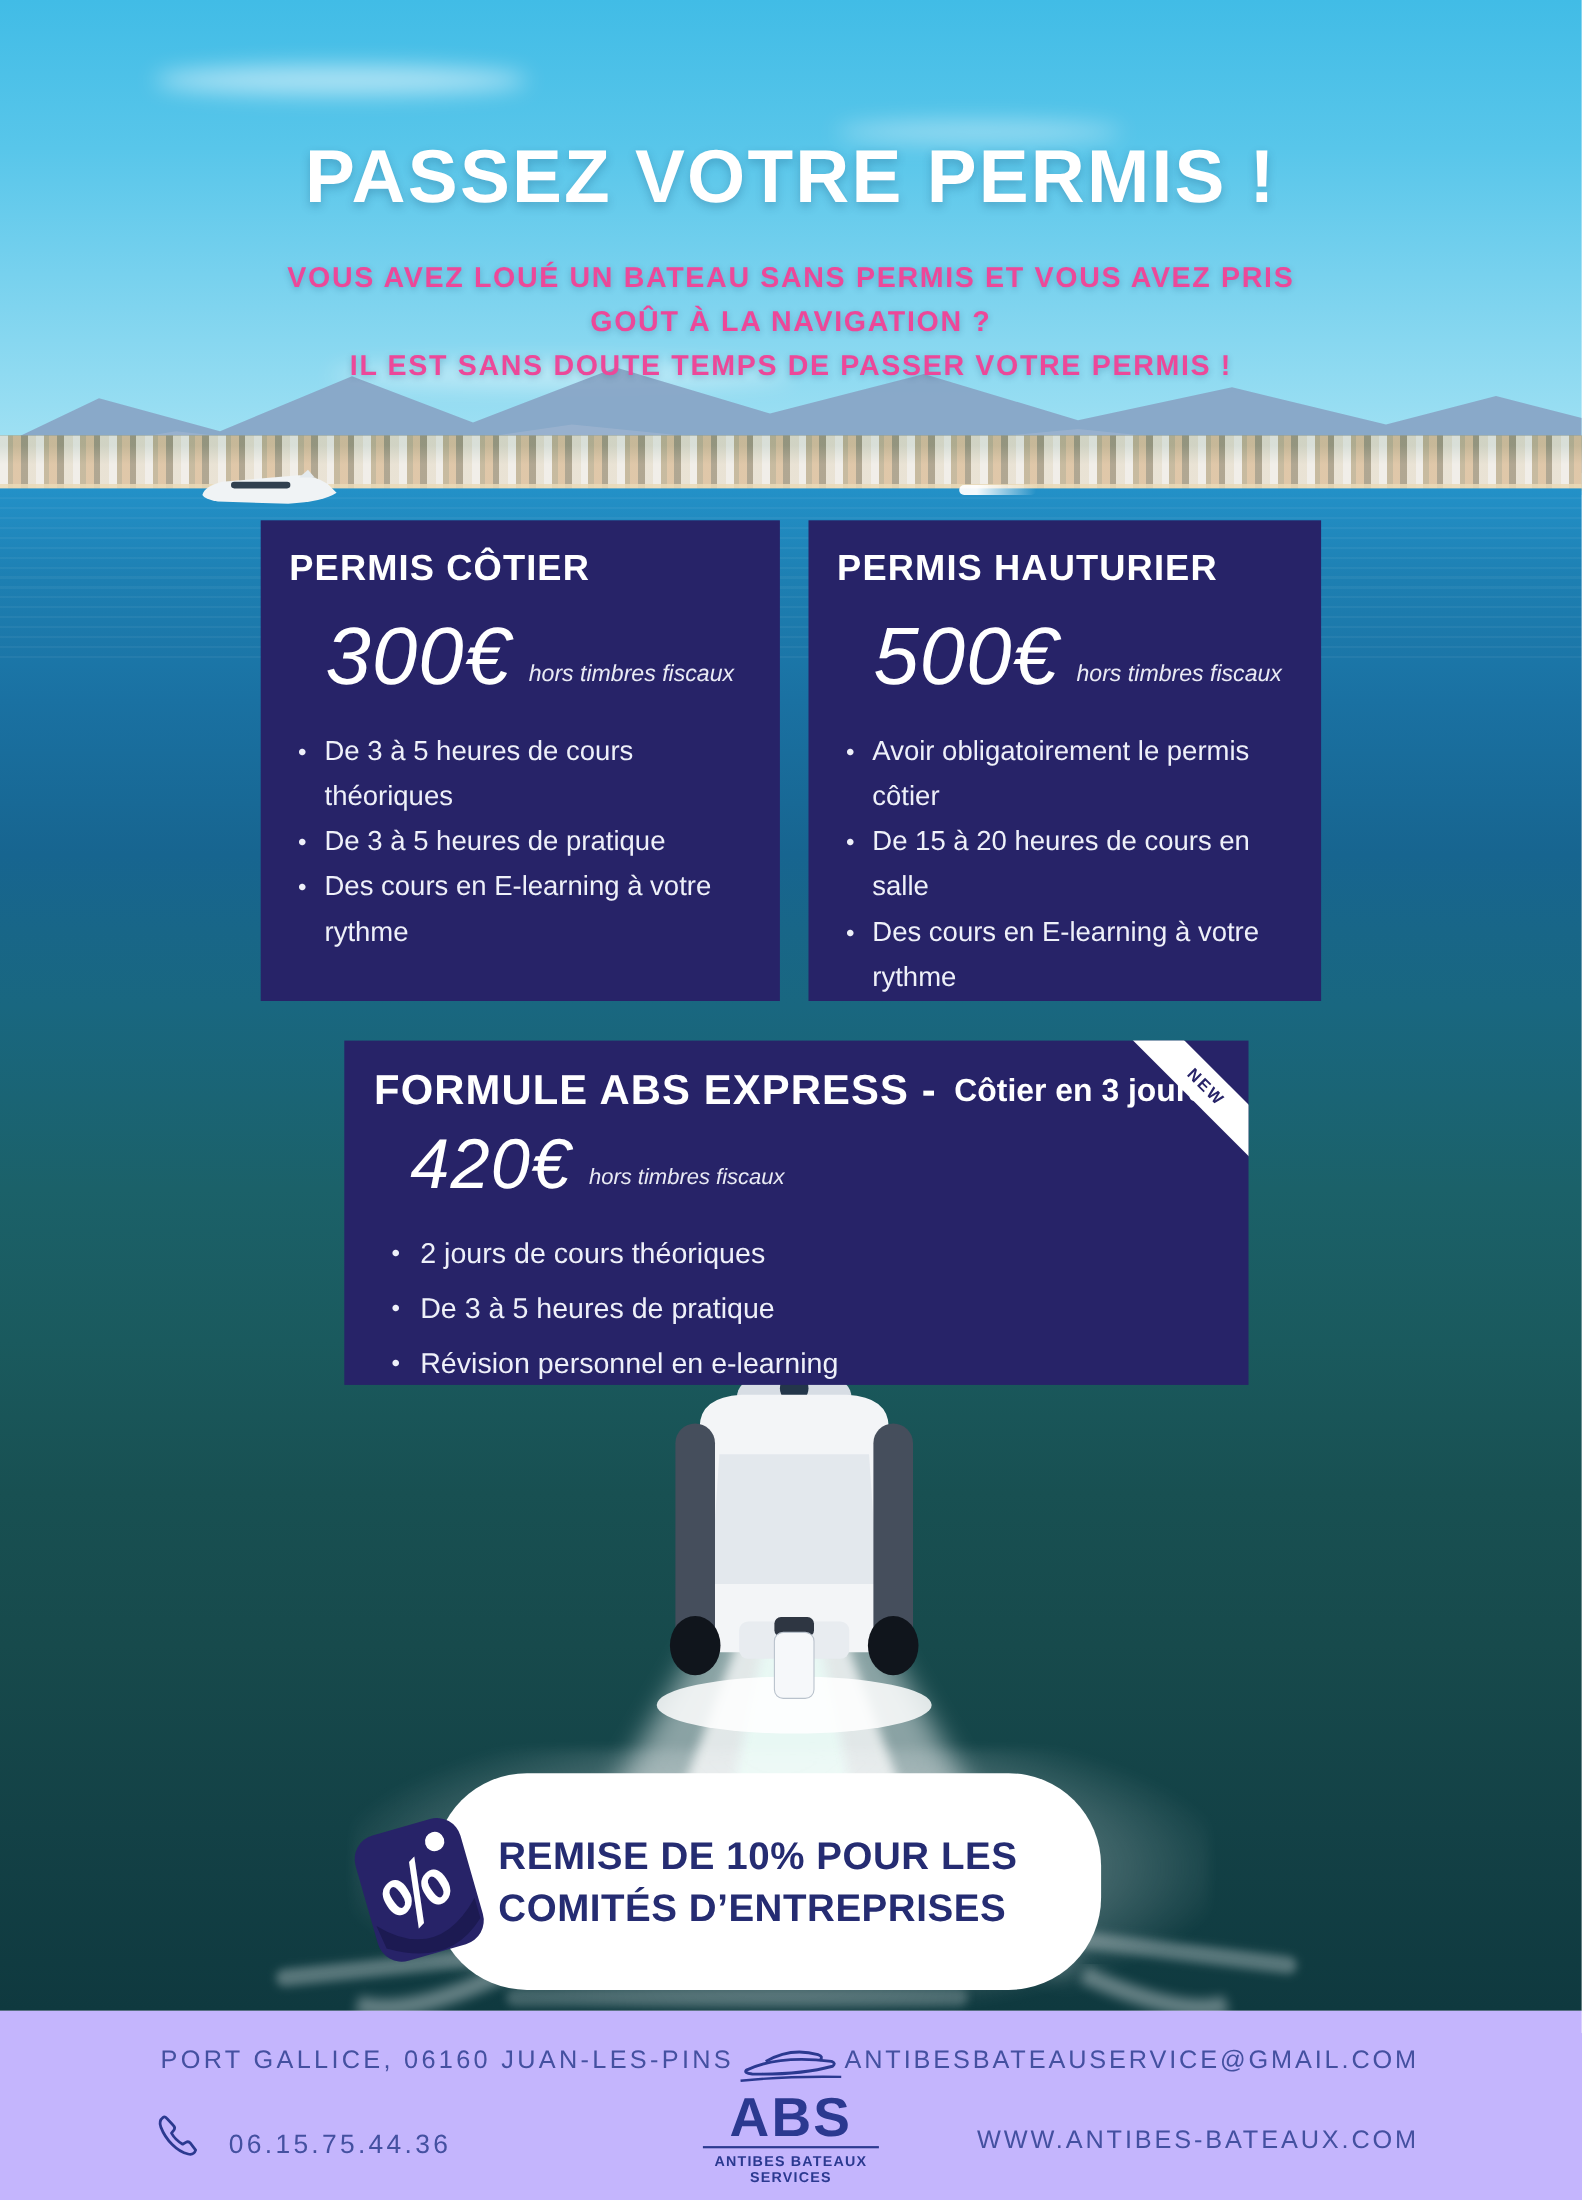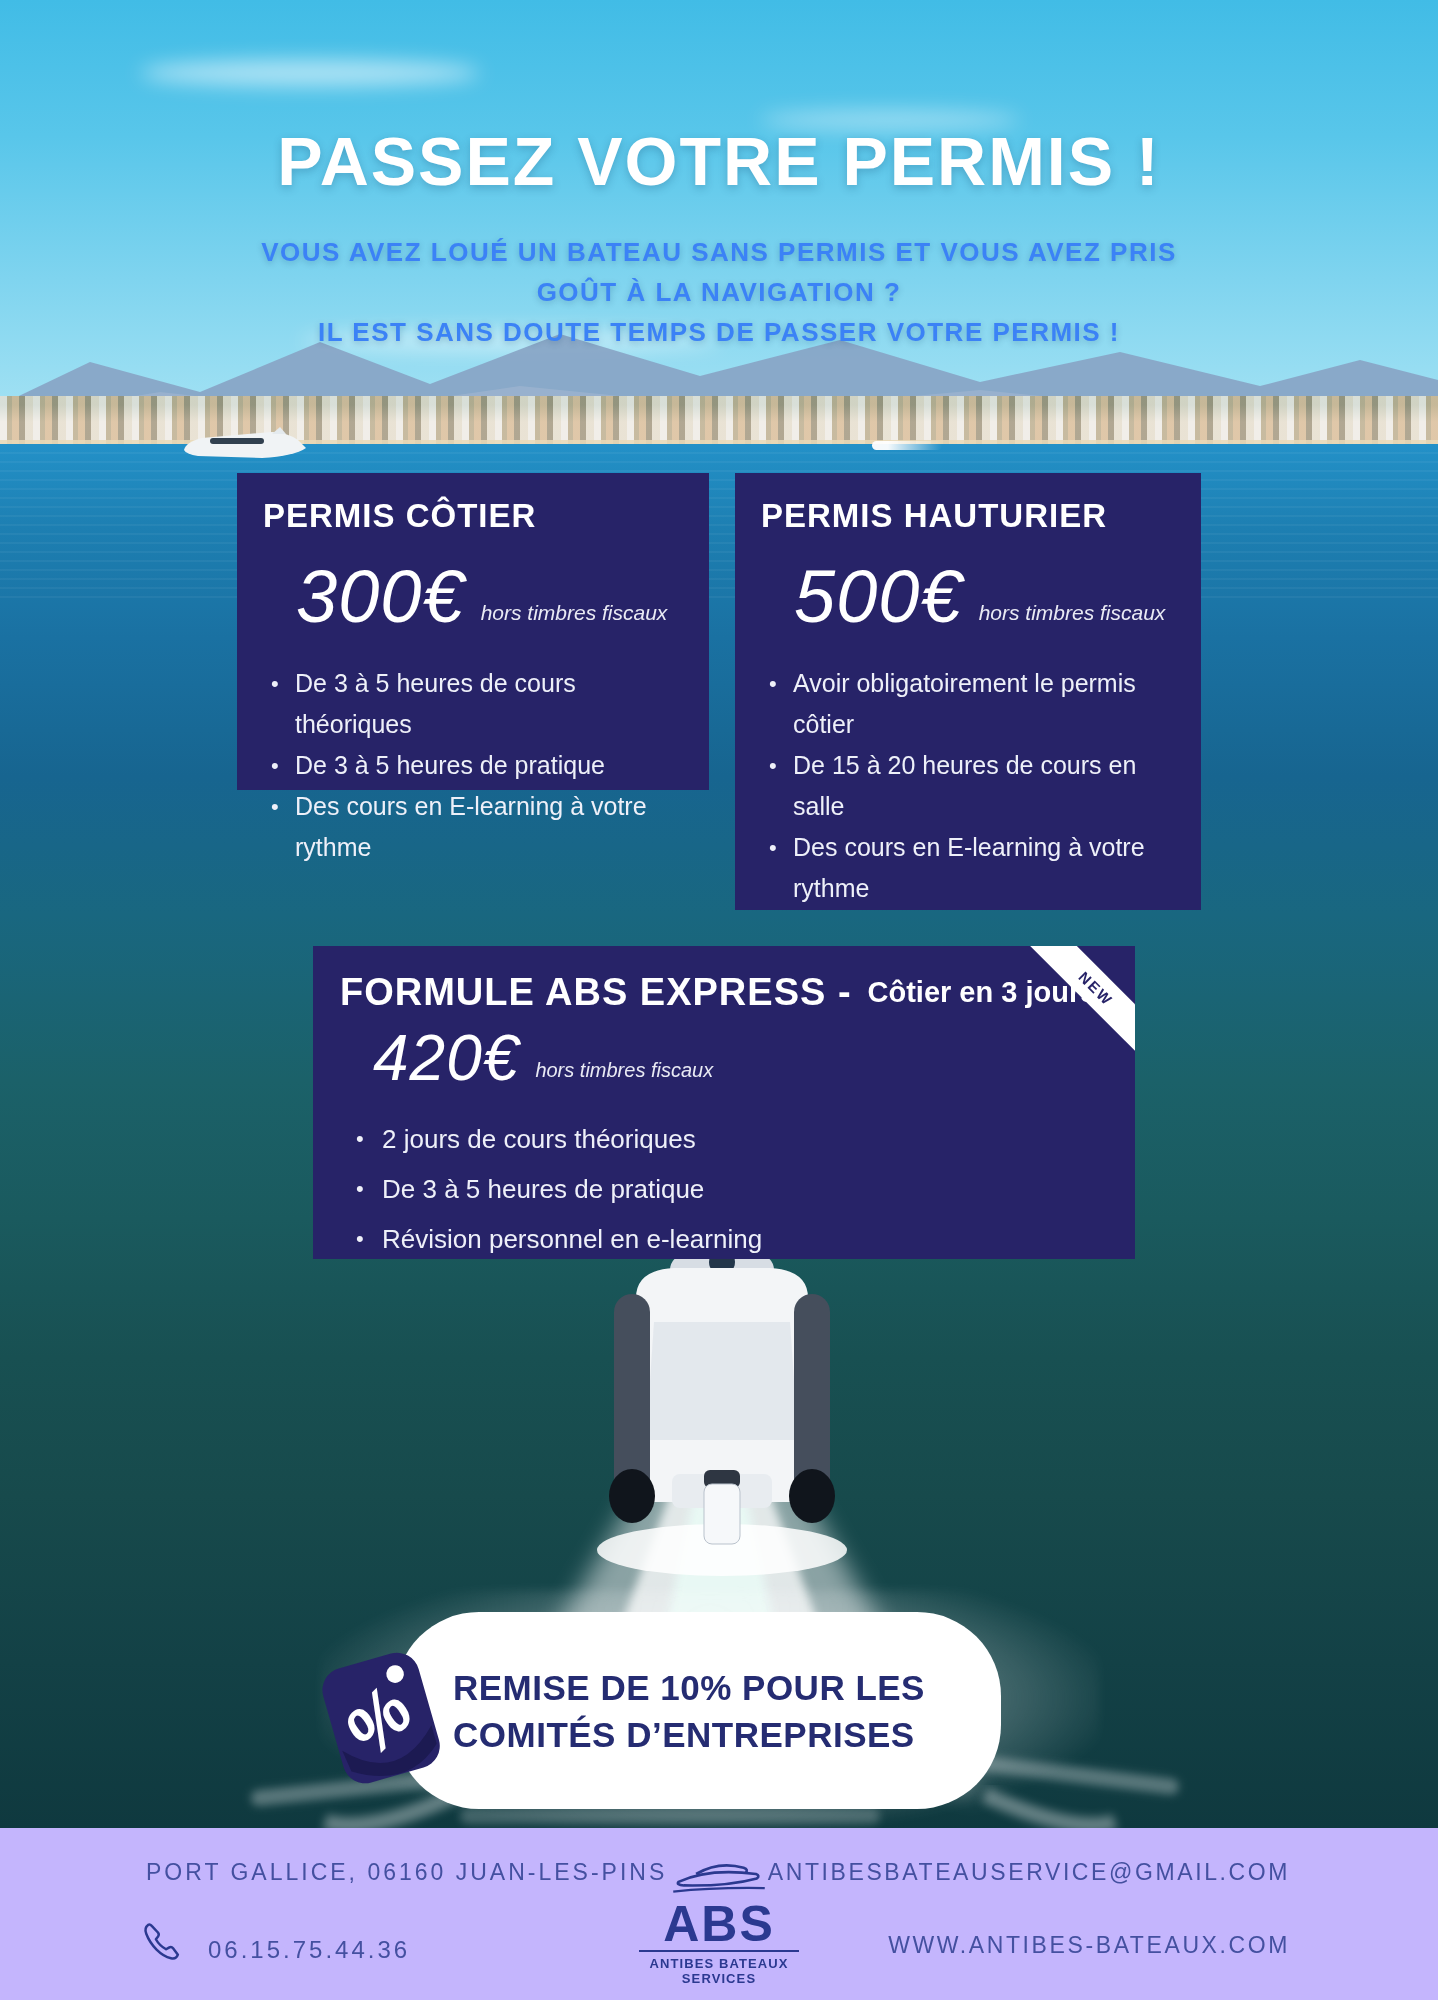--- a/index.html
+++ b/index.html
@@ -41,26 +41,26 @@
   .yacht-svg{position:absolute;left:176px;top:420px;z-index:2;}
   .speck{position:absolute;left:872px;top:441px;width:70px;height:9px;z-index:2;
          background:linear-gradient(90deg,rgba(255,255,255,.95) 0 16px,rgba(255,255,255,0) 100%);
          border-radius:5px;}
 
   
   .hero-title{position:absolute;left:0;top:122px;width:100%;text-align:center;z-index:4;
       color:#fff;font-size:68px;font-weight:800;letter-spacing:2px;
       text-shadow:0 3px 9px rgba(12,60,100,.25);}
   .hero-sub{position:absolute;left:0;top:232px;width:100%;text-align:center;z-index:4;
-      color:#3b82f6;font-size:26px;font-weight:700;letter-spacing:1.5px;line-height:40px;
+      color:#ec4899;font-size:26px;font-weight:700;letter-spacing:1.5px;line-height:40px;
       text-shadow:0 2px 6px rgba(12,60,100,.25);}
 
   
   .card{position:absolute;background:#272368;color:#fff;z-index:5;box-sizing:border-box;}
-  .card-cotier{left:237px;top:473px;width:472px;height:317px;padding:24px 20px 0 26px;}
+  .card-cotier{left:237px;top:473px;width:472px;height:437px;padding:24px 20px 0 26px;}
   .card-hauturier{left:735px;top:473px;width:466px;height:437px;padding:24px 20px 0 26px;}
   .card-title{font-size:33px;font-weight:700;letter-spacing:1px;line-height:38px;}
   .price-row{display:flex;align-items:flex-end;margin-top:30px;}
   .price{font-size:74px;font-style:italic;font-weight:400;line-height:64px;letter-spacing:1px;margin-left:33px;}
   .price-note{font-size:21px;font-style:italic;color:#e9eaf4;margin-left:16px;padding-bottom:4px;}
   .bullets{list-style:none;margin:34px 0 0 0;padding:0;font-size:25px;line-height:41px;color:#eef0f9;}
   .bullets li{position:relative;padding-left:32px;max-width:380px;}
   .bullets li::before{content:"•";position:absolute;left:8px;font-size:22px;color:#eef0f9;}
 
   

